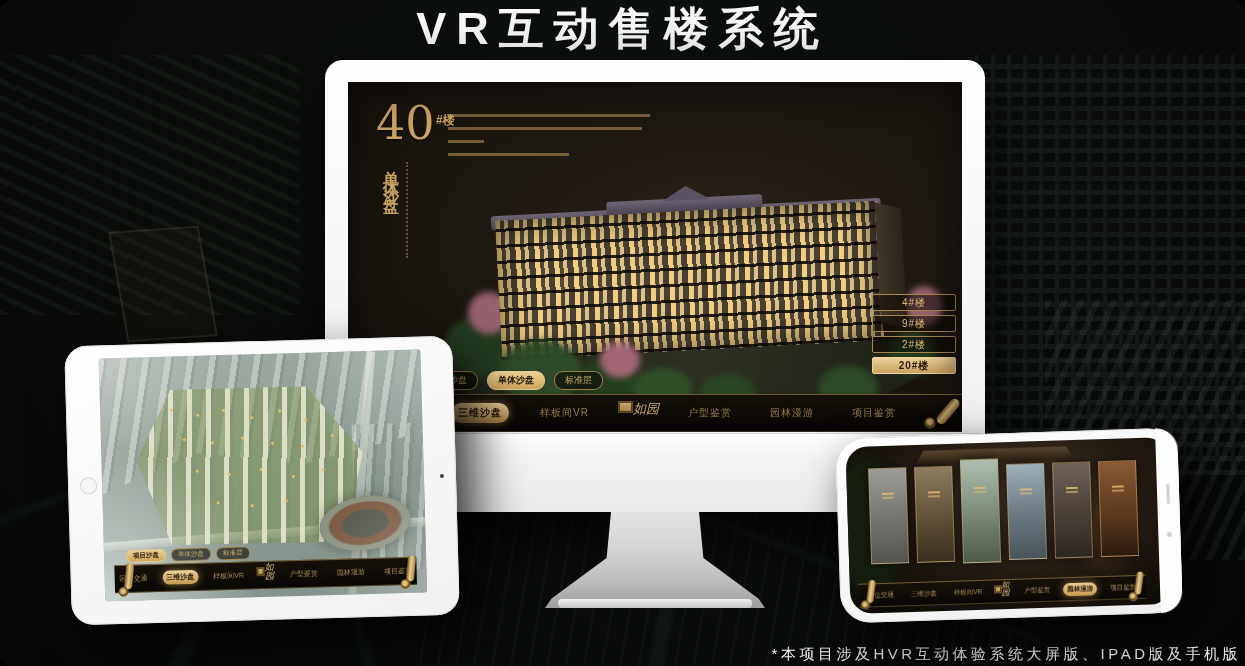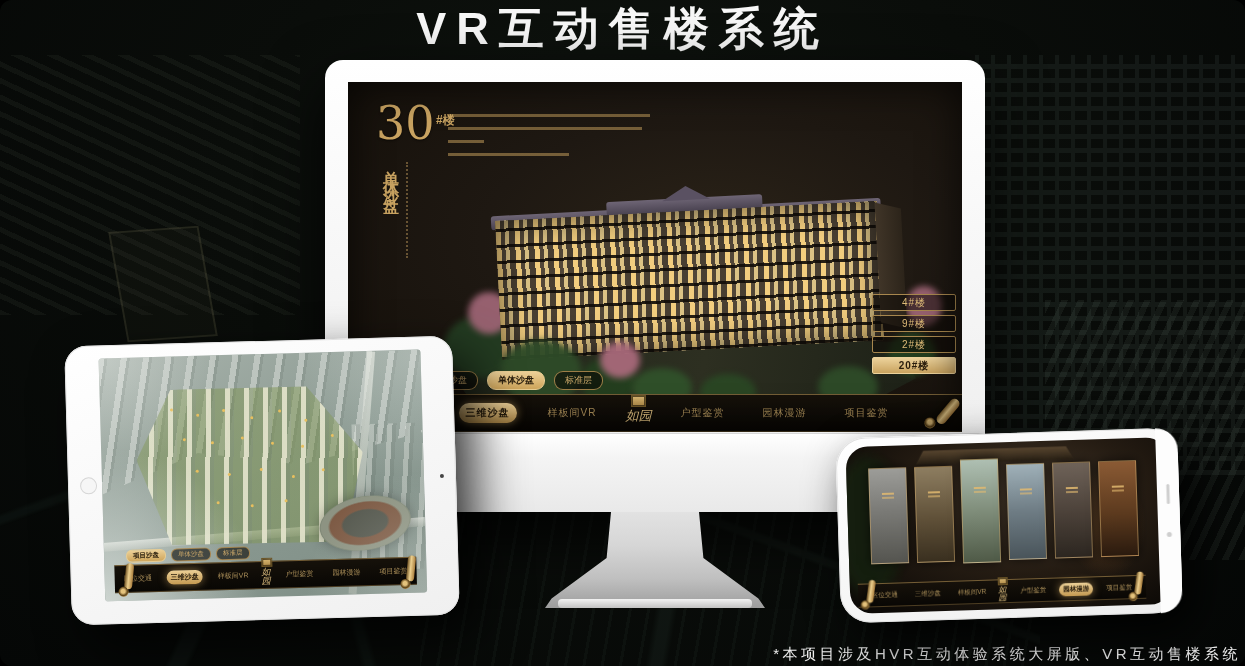--- a/index.html
+++ b/index.html
@@ -36,21 +36,21 @@
     font-size:15px;letter-spacing:3.5px;}
 
   
   .nav-bar{background:linear-gradient(#16110a,#090704);
     border-top:1px solid rgba(205,165,95,.55);border-bottom:1px solid rgba(205,165,95,.3);
     display:flex;align-items:center;justify-content:center;}
   .nav-group{display:flex;align-items:center;}
   .nav-item{color:#a98d58;white-space:nowrap;text-align:center;position:relative;border-radius:10px;}
   .nav-item.active{background:linear-gradient(#ecd097,#c49a52);color:#271c0c;font-weight:bold;
     box-shadow:0 0 8px rgba(222,180,105,.55);}
-  .nav-logo{display:flex;flex-direction:column;align-items:center;line-height:1;}
+  .nav-logo{display:flex;flex-direction:row;align-items:center;line-height:1;}
   .seal-icon{background:linear-gradient(#d9b873,#b08b48);border:1px solid #6b5426;
     box-shadow:inset 0 0 0 1px rgba(40,28,10,.7);}
   .logo-text{font-family:"DejaVu Serif",serif;font-style:italic;color:#dcbd7f;}
   .subtab{border:1px solid rgba(190,150,85,.8);background:rgba(8,6,3,.6);color:#cda96a;
     border-radius:9px;white-space:nowrap;}
   .subtab.active{background:linear-gradient(#ecd097,#cfa65c);color:#271c0c;border-color:#e8cd92;font-weight:bold;}
   .scroll-icon{position:relative;}
   .scroll-icon .bar{position:absolute;left:50%;top:0;width:9px;height:78%;border-radius:5px;
     background:linear-gradient(90deg,#6e5224,#eccf8d 45%,#a87c3c);
     box-shadow:0 2px 4px rgba(0,0,0,.6);}
@@ -247,21 +247,21 @@
   <div class="bg-tex bg-roads-bc"></div>
   <div class="bg-tex bg-plaque"></div>
   <div class="bg-tex bg-blocks-r"></div>
 
   <div class="title">VR互动售楼系统</div>
 
   <div class="monitor">
     <div class="m-frame">
       <div class="m-screen">
 
-        <div class="hero-num">30</div>
+        <div class="hero-num">40</div>
         <div class="hero-suffix">#楼</div>
         <div class="hero-sub">单体沙盘</div>
         <div class="hero-sub-line"></div>
         <div class="desc">
             <i></i>
             <i></i>
             <i></i>
             <i></i>
           </div>
 
@@ -409,15 +409,15 @@
         <div class="bar"></div>
         <div class="end"></div>
       </div>
     </div>
     <div class="p-notchcol">
       <div class="slit"></div>
       <div class="cam"></div>
     </div>
   </div>
 
-  <div class="footnote">*本项目涉及HVR互动体验系统大屏版、VR互动售楼系统</div>
+  <div class="footnote">*本项目涉及HVR互动体验系统大屏版、IPAD版及手机版</div>
 
 </div>
 
 </body></html>

